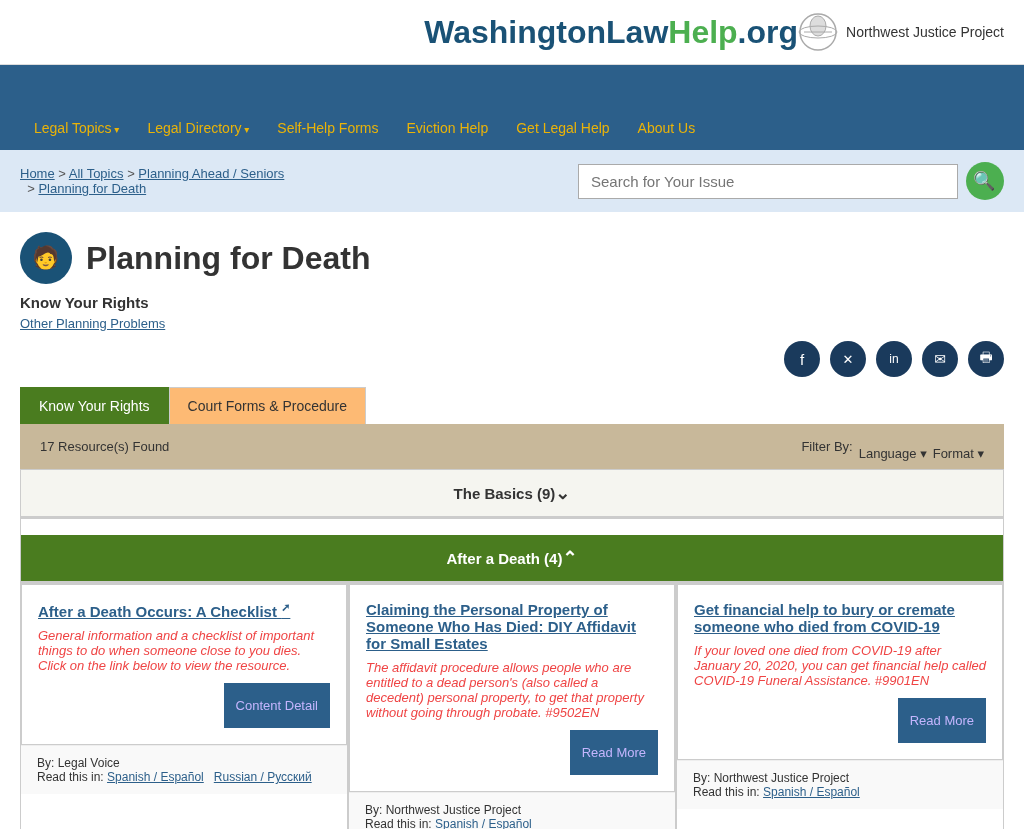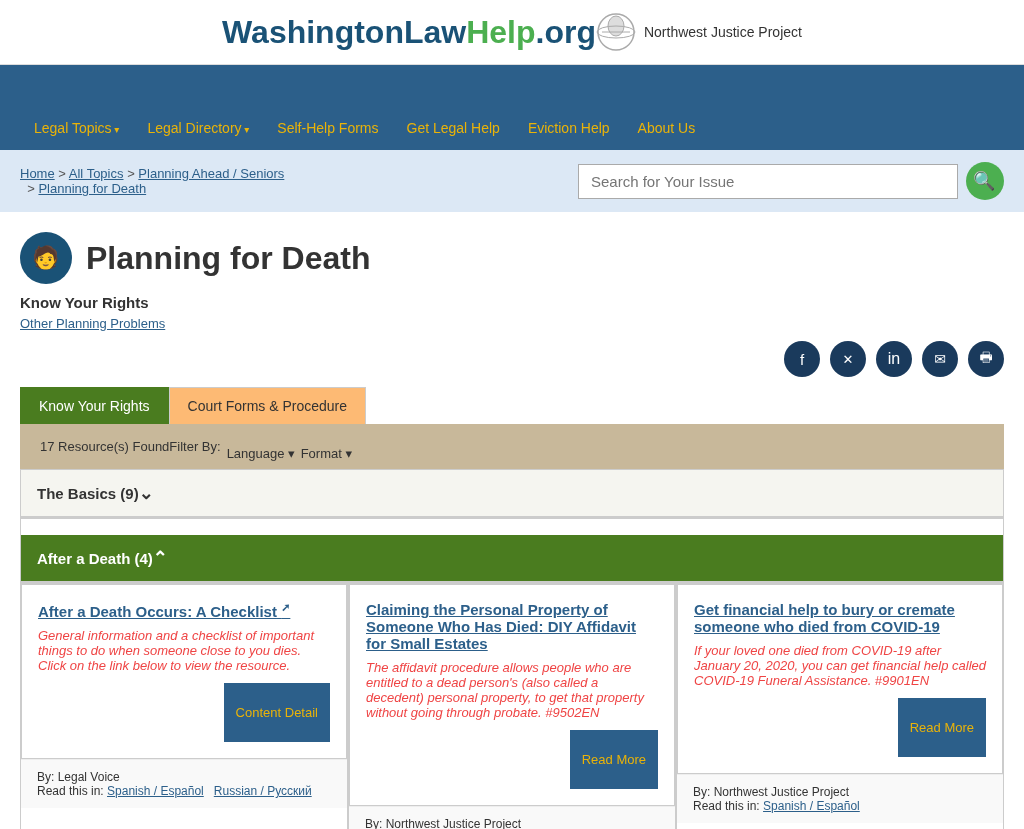--- a/index.html
+++ b/index.html
@@ -2,21 +2,21 @@
 <html><head>
   <meta charset="utf-8">
   <style>
     * { box-sizing: border-box; margin: 0; padding: 0; }
     body { font-family: Arial, sans-serif; font-size: 14px; color: #333; background: #fff; }
 
     
     .site-header {
       display: flex;
       align-items: center;
-      justify-content: center;
+      justify-content: flex-end;
       padding: 12px 20px;
       background: #fff;
       border-bottom: 1px solid #ddd;
     }
     .site-logo {
       font-size: 32px;
       font-weight: bold;
       color: #1a5276;
       text-decoration: none;
     }
@@ -182,20 +182,21 @@
       color: #fff;
       border-color: #4a7c1f;
     }
 
     
     .filter-bar {
       background: #c8b89a;
       padding: 8px 20px;
       display: flex;
       align-items: center;
+      justify-content: space-between;
       font-size: 13px;
       margin: 0 20px;
     }
     .filter-right { display: flex; gap: 6px; align-items: center; }
     .filter-btn {
       background: none;
       border: none;
       font-size: 13px;
       cursor: pointer;
       color: #333;
@@ -204,21 +205,21 @@
 
     
     .accordion-section {
       margin: 0 20px;
       border: 1px solid #ccc;
     }
     .accordion-header {
       background: #f5f5f0;
       padding: 12px 16px;
       display: flex;
-      justify-content: flex-start;
+      justify-content: center;
       align-items: center;
       cursor: pointer;
       font-size: 15px;
       font-weight: bold;
       border-bottom: 1px solid #ccc;
     }
     .accordion-header.green-header {
       background: #4a7c1f;
       color: #fff;
       margin-top: 16px;
@@ -254,23 +255,23 @@
       flex: 1;
       margin-bottom: 10px;
       font-style: italic;
     }
     .card-actions {
       display: flex;
       justify-content: flex-end;
     }
     .content-detail-btn, .read-more-btn {
       background: #2c5f8a;
-      color: #eab308;
+      color: #c4b5fd;
       border: none;
-      padding: 22px 12px;
+      padding: 15px 12px;
       cursor: pointer;
       font-size: 13px;
     }
     .card-footer {
       background: #f9f9f9;
       padding: 10px 16px;
       border-top: 1px solid #eee;
       font-size: 12px;
     }
     .card-footer a { color: #2c5f8a; }
@@ -298,22 +299,22 @@
 </header>
 
 <nav class="main-nav">
   <div class="nav-dropdown">
     <a href="#">Legal Topics</a>
   </div>
   <div class="nav-dropdown">
     <a href="#">Legal Directory</a>
   </div>
   <a href="#">Self-Help Forms</a>
+  <a href="#">Eviction Help</a>
   <a href="#">Get Legal Help</a>
-  <a href="#">Eviction Help</a>
   <a href="#">About Us</a>
 </nav>
 
 <div class="breadcrumb-search">
   <div class="breadcrumb">
     <a href="#">Home</a>
     <span> &gt; </span>
     <a href="#">All Topics</a>
     <span> &gt; </span>
     <a href="#">Planning Ahead / Seniors</a>
@@ -338,21 +339,21 @@
   </div>
   <div class="kyr-label">Know Your Rights</div>
   <div class="other-planning">
     <a href="#">Other Planning Problems</a>
   </div>
 </div>
 
 <div class="social-icons">
   <div class="social-icon" title="Facebook">f</div>
   <div class="social-icon" title="Twitter" style="font-size:13px;">✕</div>
-  <div class="social-icon" title="LinkedIn" style="font-size:16px;">in</div>
+  <div class="social-icon" title="LinkedIn" style="font-size:12px;">in</div>
   <div class="social-icon" title="Email" style="font-size:14px;">✉</div>
   <div class="social-icon" title="Print" style="font-size:14px;">🖶</div>
 </div>
 
 <div class="tabs-row">
   <div class="tab active">Know Your Rights</div>
   <div class="tab">Court Forms &amp; Procedure</div>
 </div>
 
 <div class="filter-bar">

